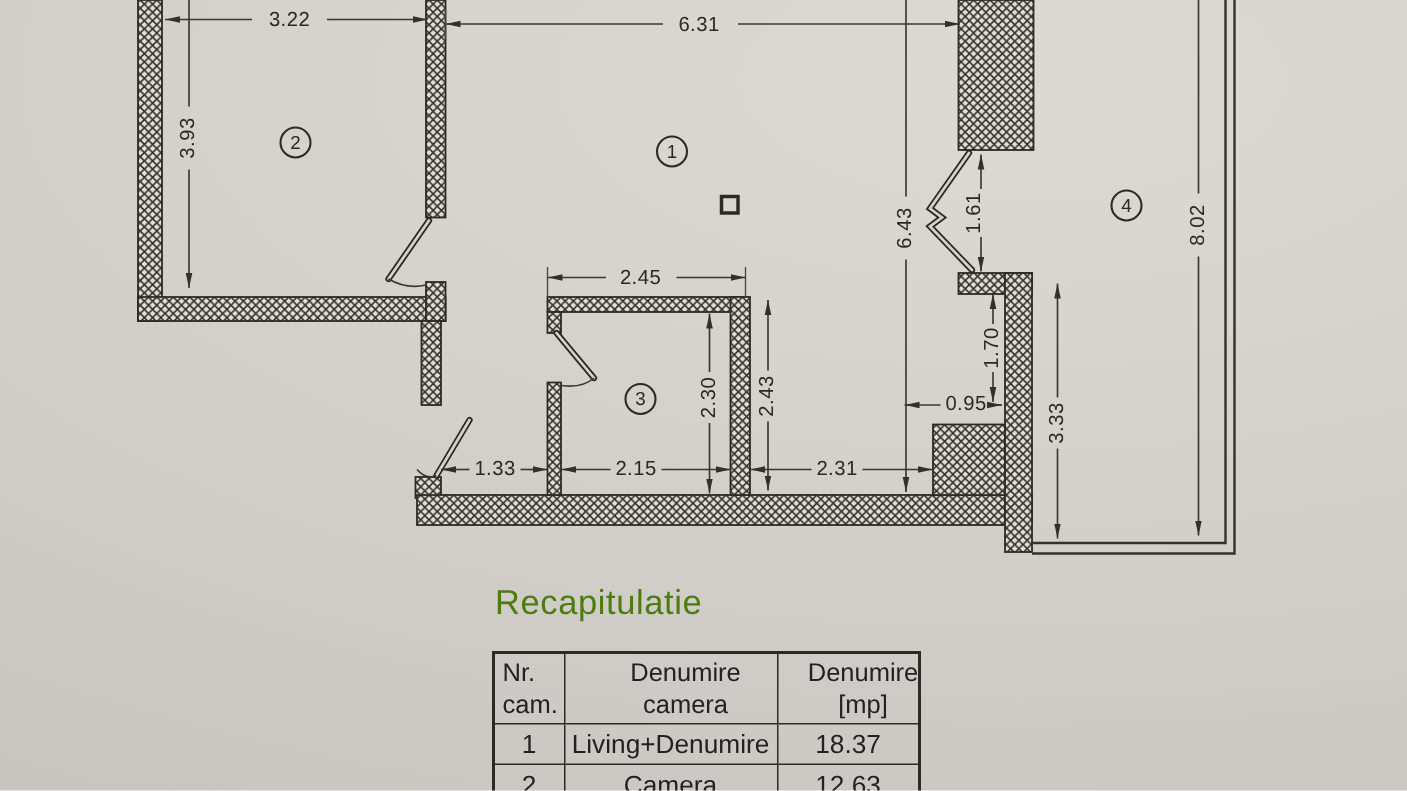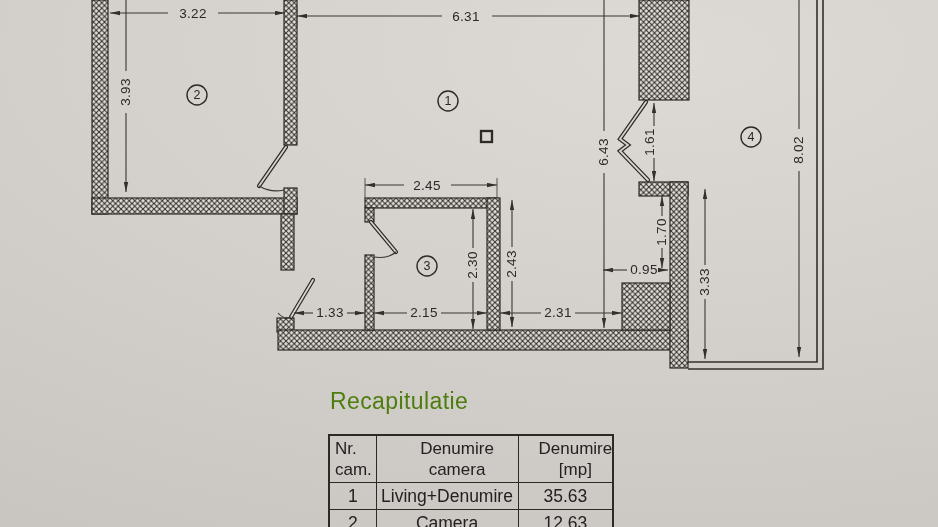--- a/index.html
+++ b/index.html
@@ -274,21 +274,21 @@
       <th>Denumire
 camera</th>
       <th>Denumire
 [mp]</th>
     </tr>
   </thead>
   <tbody>
     <tr>
       <td>1</td>
       <td>Living+Denumire</td>
-      <td>35.63</td>
+      <td>18.37</td>
     </tr>
     <tr>
       <td>2</td>
       <td>Camera</td>
       <td>12.63</td>
     </tr>
   </tbody>
 </table>
 
 </div>

